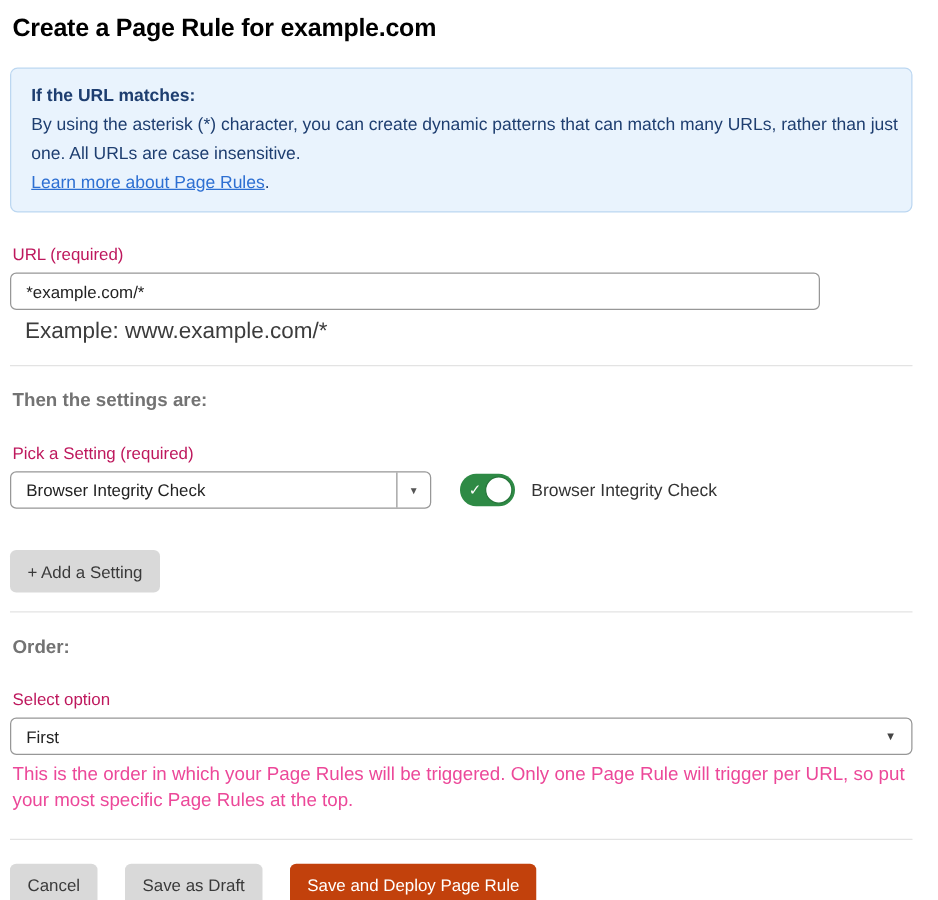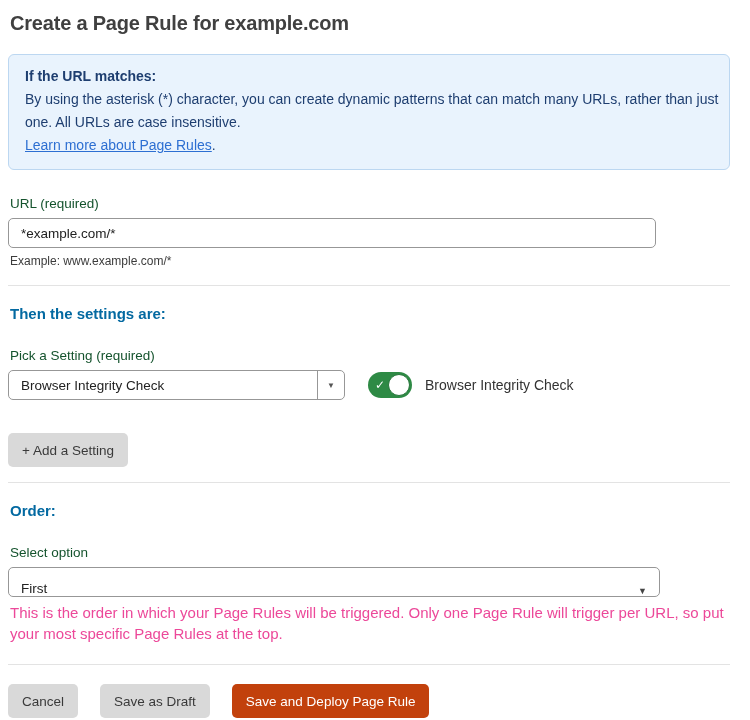--- a/index.html
+++ b/index.html
@@ -9,21 +9,21 @@
     font-family: "Liberation Sans", "DejaVu Sans", sans-serif;
     color: #333;
     overflow: hidden;
   }
   .container { padding: 12px 20px 0 8px; }
 
   .page-title {
     margin-left: 2px;
     font-size: 20px;
     font-weight: bold;
-    color: #404040;
+    color: #000000;
     letter-spacing: -0.2px;
   }
 
   .info-box {
     margin-top: 19px;
     background: #e9f3fd;
     border: 1px solid #bcd7f1;
     border-radius: 6px;
     padding: 10px 0 12px 16px;
     font-size: 14px;
@@ -34,57 +34,57 @@
   .info-link-line a {
     color: #2d6fd2;
     text-decoration: underline;
     cursor: pointer;
   }
 
   .field-label {
     margin-top: 26px;
     margin-left: 2px;
     font-size: 13.5px;
-    color: #14532d;
+    color: #be185d;
   }
 
   .text-input {
     margin-top: 7px;
     width: 648px;
     height: 30px;
     border: 1px solid #979797;
     border-radius: 5px;
     padding: 0 12px;
     font-family: "Liberation Sans", "DejaVu Sans", sans-serif;
     font-size: 13.5px;
     color: #222;
     background: #fff;
     outline: none;
   }
 
   .helper-text {
     margin-top: 6px;
-    margin-left: 2px;
-    font-size: 12px;
+    margin-left: 12px;
+    font-size: 18px;
     color: #3c3c3c;
   }
 
   .divider {
     margin-top: 17px;
     width: 722px;
     height: 1px;
     background: #e3e3e3;
   }
 
   .section-heading {
     margin-top: 19px;
     margin-left: 2px;
     font-size: 15px;
     font-weight: bold;
-    color: #0369a1;
+    color: #737373;
   }
 
   .setting-row {
     margin-top: 7px;
     display: flex;
     align-items: center;
   }
 
   .select-box {
     display: flex;
@@ -154,21 +154,21 @@
     cursor: pointer;
     padding: 0 14px;
   }
   .btn-gray { background: #d9d9d9; color: #3a3a3a; }
   .btn-blue { background: #c2410c; color: #ffffff; }
 
   .add-setting-btn { margin-top: 33px; margin-left: 0; }
 
   .divider-2 { margin-top: 15px; }
 
-  .order-select { width: 652px; margin-top: 7px; justify-content: space-between; align-items: flex-end; }
+  .order-select { width: 722px; margin-top: 7px; justify-content: space-between; }
   .order-select .select-value { flex: 1; padding: 0 12px; }
   .order-select .caret-plain {
     padding-right: 12px;
     font-size: 9px;
     color: #444;
   }
 
   .order-helper {
     margin-top: 5px;
     margin-left: 2px;

